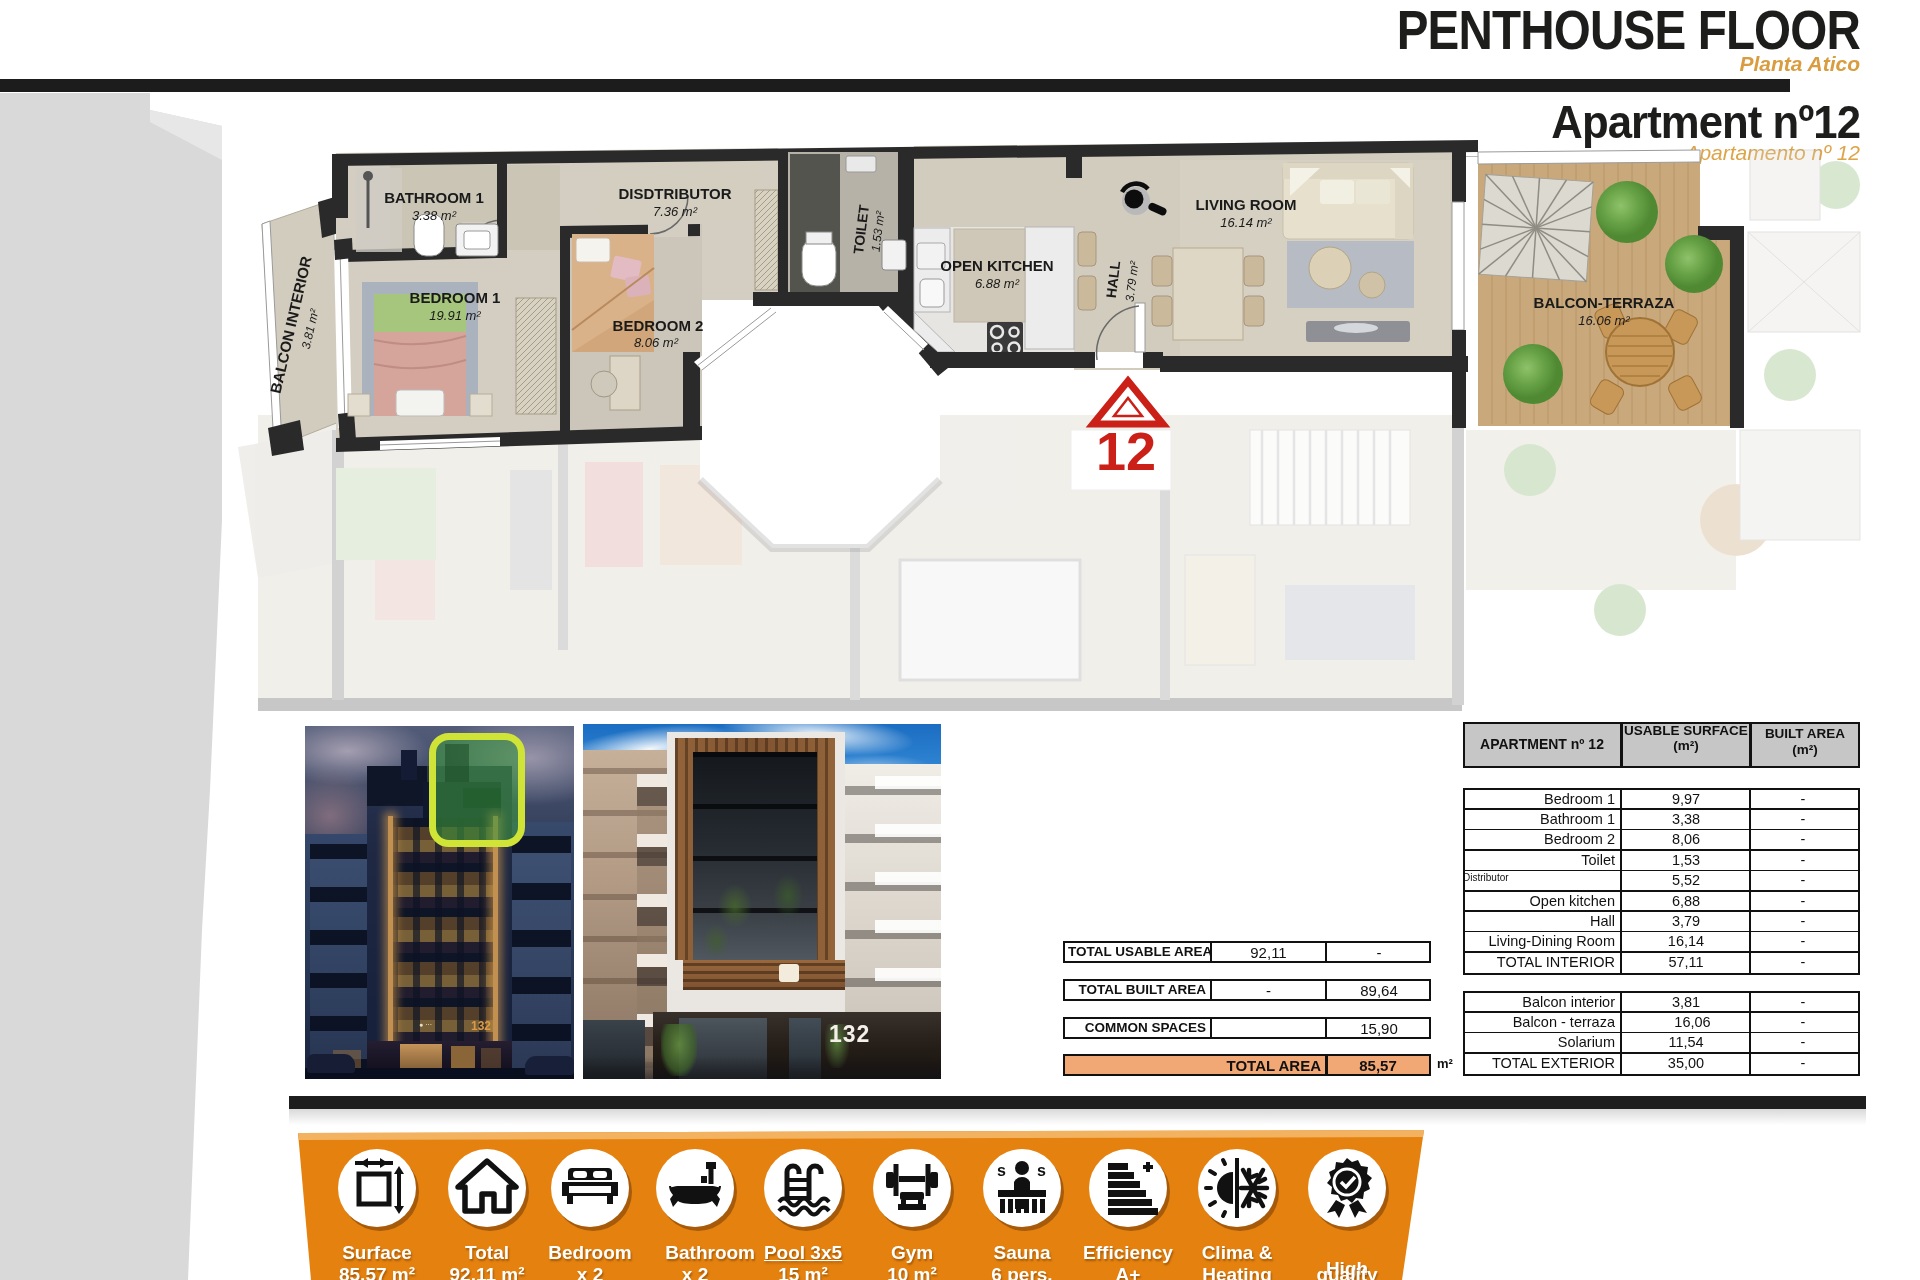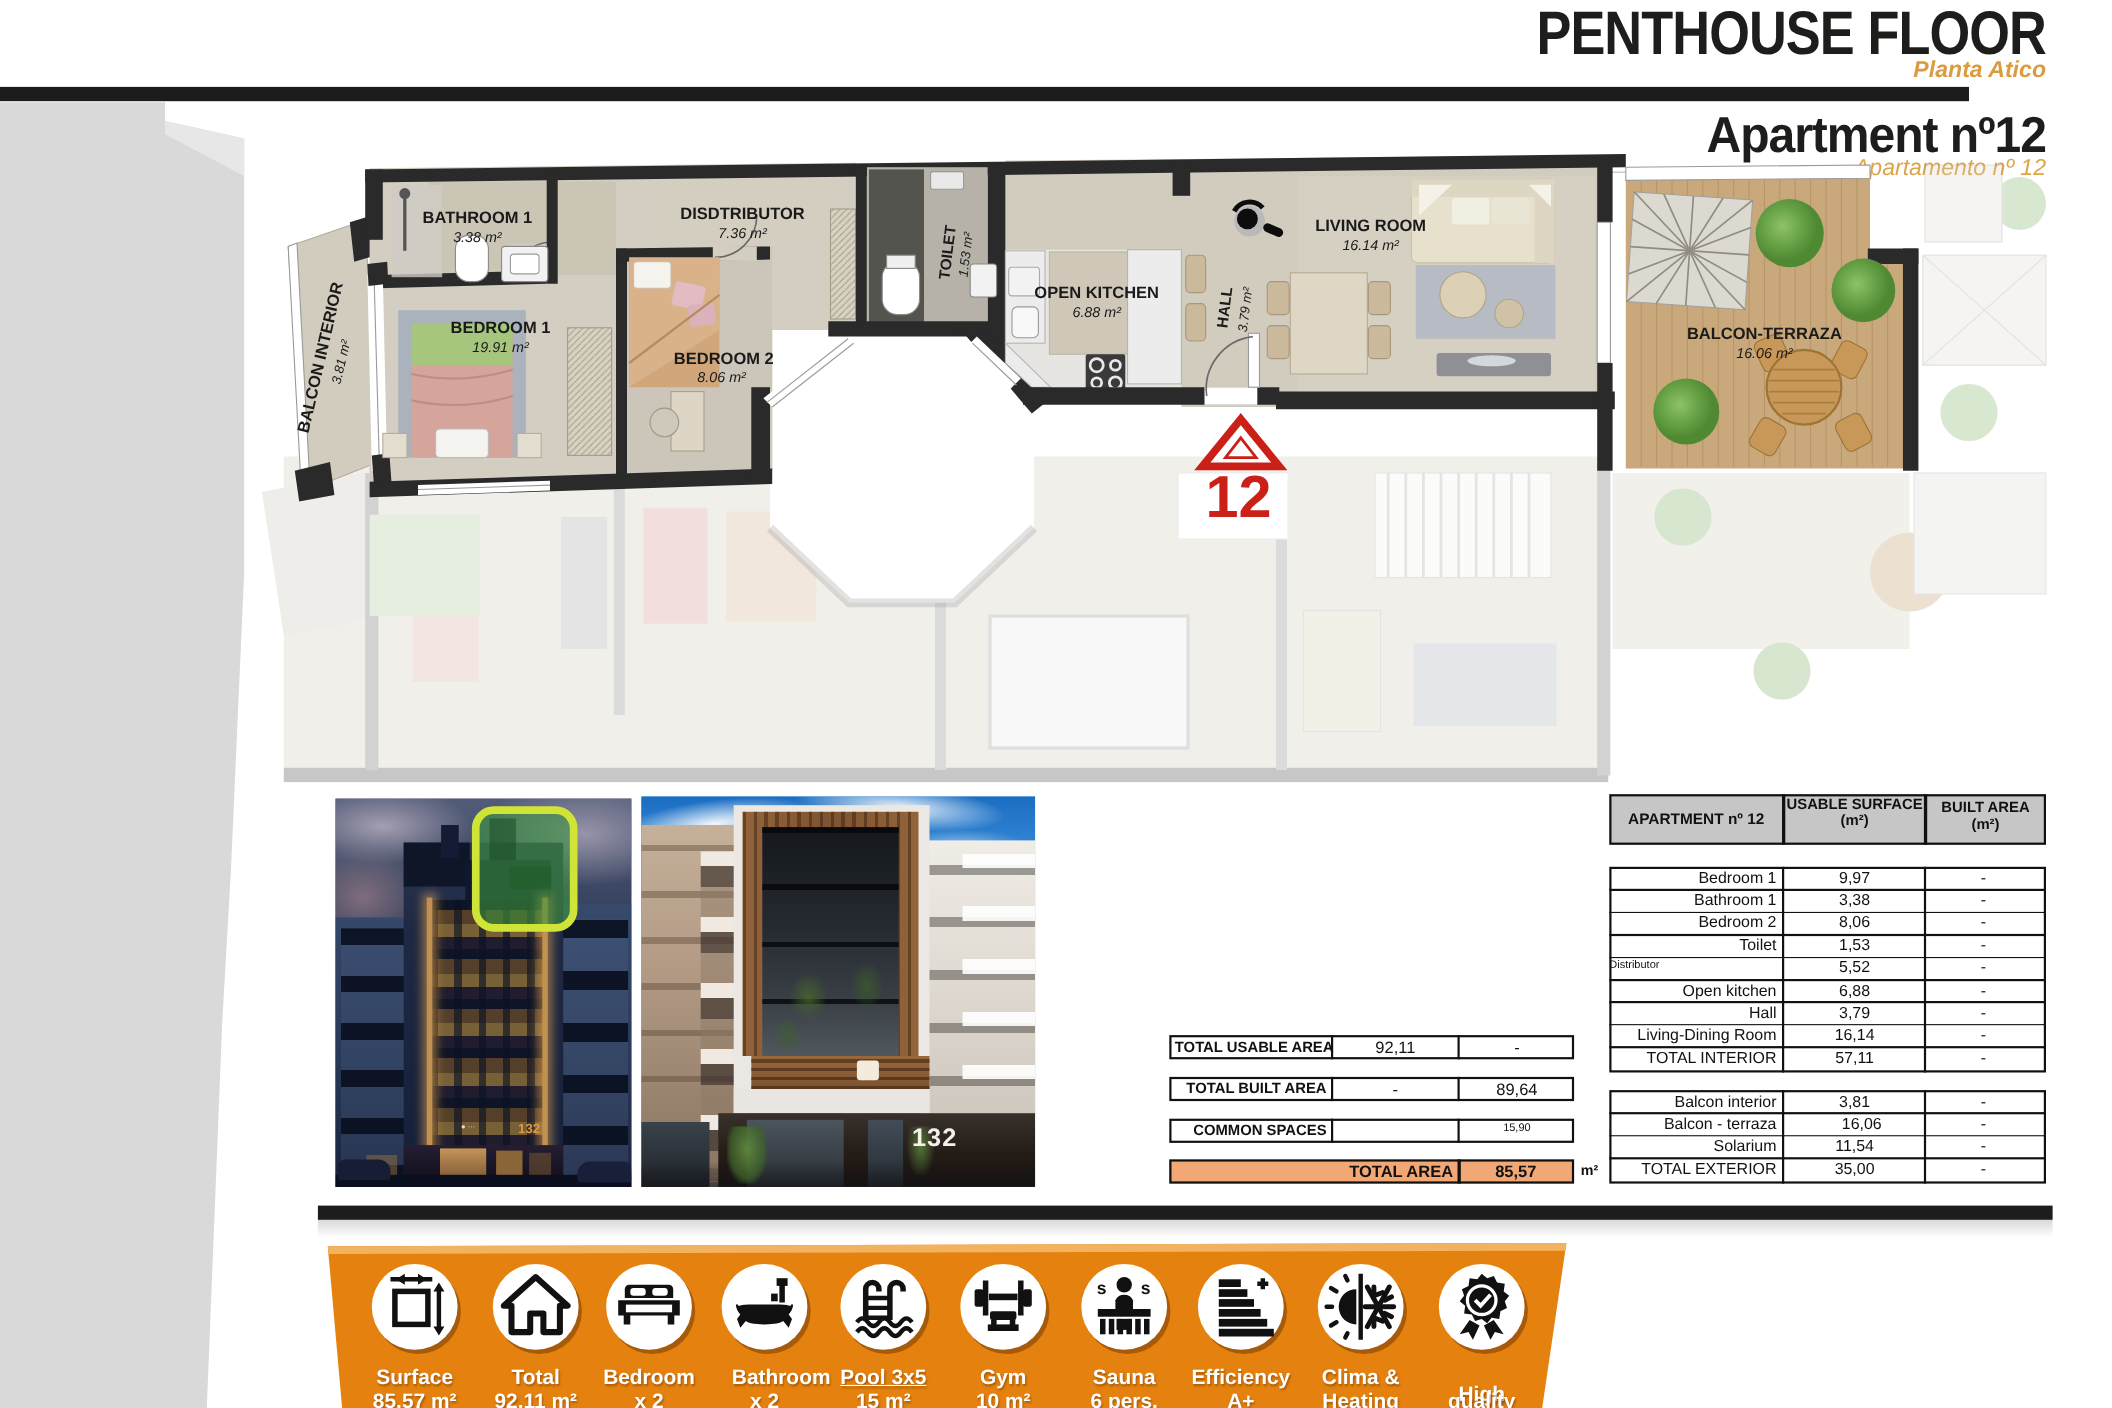--- a/index.html
+++ b/index.html
@@ -422,21 +422,21 @@
 <div class="abs" style="left:1210px;top:979px;width:2px;height:22px;background:#111;"></div>
 <div class="abs" style="left:1325px;top:979px;width:2px;height:22px;background:#111;"></div>
 <div class="abs" style="left:1068px;top:982px;width:138px;text-align:right;font-size:13.5px;font-weight:bold;color:#111;white-space:nowrap;">TOTAL BUILT AREA</div>
 <div class="abs" style="left:1212px;top:982px;width:113px;text-align:center;font-size:15px;color:#111;">-</div>
 <div class="abs" style="left:1327px;top:982px;width:104px;text-align:center;font-size:15px;color:#111;">89,64</div>
 <div class="abs" style="left:1063px;top:1017px;width:368px;height:22px;border:2.5px solid #111;background:#ffffff;box-sizing:border-box;"></div>
 <div class="abs" style="left:1210px;top:1017px;width:2px;height:22px;background:#111;"></div>
 <div class="abs" style="left:1325px;top:1017px;width:2px;height:22px;background:#111;"></div>
 <div class="abs" style="left:1068px;top:1020px;width:138px;text-align:right;font-size:13.5px;font-weight:bold;color:#111;white-space:nowrap;">COMMON SPACES</div>
 <div class="abs" style="left:1212px;top:1020px;width:113px;text-align:center;font-size:15px;color:#111;"></div>
-<div class="abs" style="left:1327px;top:1020px;width:104px;text-align:center;font-size:10px;color:#111;">15,90</div>
+<div class="abs" style="left:1327px;top:1020px;width:104px;text-align:center;font-size:15px;color:#111;">15,90</div>
 <div class="abs" style="left:1063px;top:1054px;width:368px;height:22px;border:2.5px solid #111;background:#f2a875;box-sizing:border-box;"></div>
 <div class="abs" style="left:1063px;top:1057px;width:258px;text-align:right;font-size:15px;font-weight:bold;color:#111;">TOTAL AREA</div>
 <div class="abs" style="left:1325px;top:1054px;width:2.5px;height:22px;background:#111;"></div>
 <div class="abs" style="left:1328px;top:1057px;width:100px;text-align:center;font-size:15px;font-weight:bold;color:#111;">85,57</div>
 <div class="abs" style="left:1437px;top:1056px;font-size:13px;font-weight:bold;color:#111;">m²</div>
 
 <div class="abs" style="left:1463px;top:722px;width:397px;height:46px;background:#c6c6c6;border:2.5px solid #111;box-sizing:border-box;"></div>
 <div class="abs" style="left:1620px;top:722px;width:2.5px;height:46px;background:#111;"></div>
 <div class="abs" style="left:1749px;top:722px;width:2.5px;height:46px;background:#111;"></div>
 <div class="abs" style="left:1463px;top:736px;width:158px;text-align:center;font-size:14px;font-weight:bold;color:#111;">APARTMENT nº 12</div>

